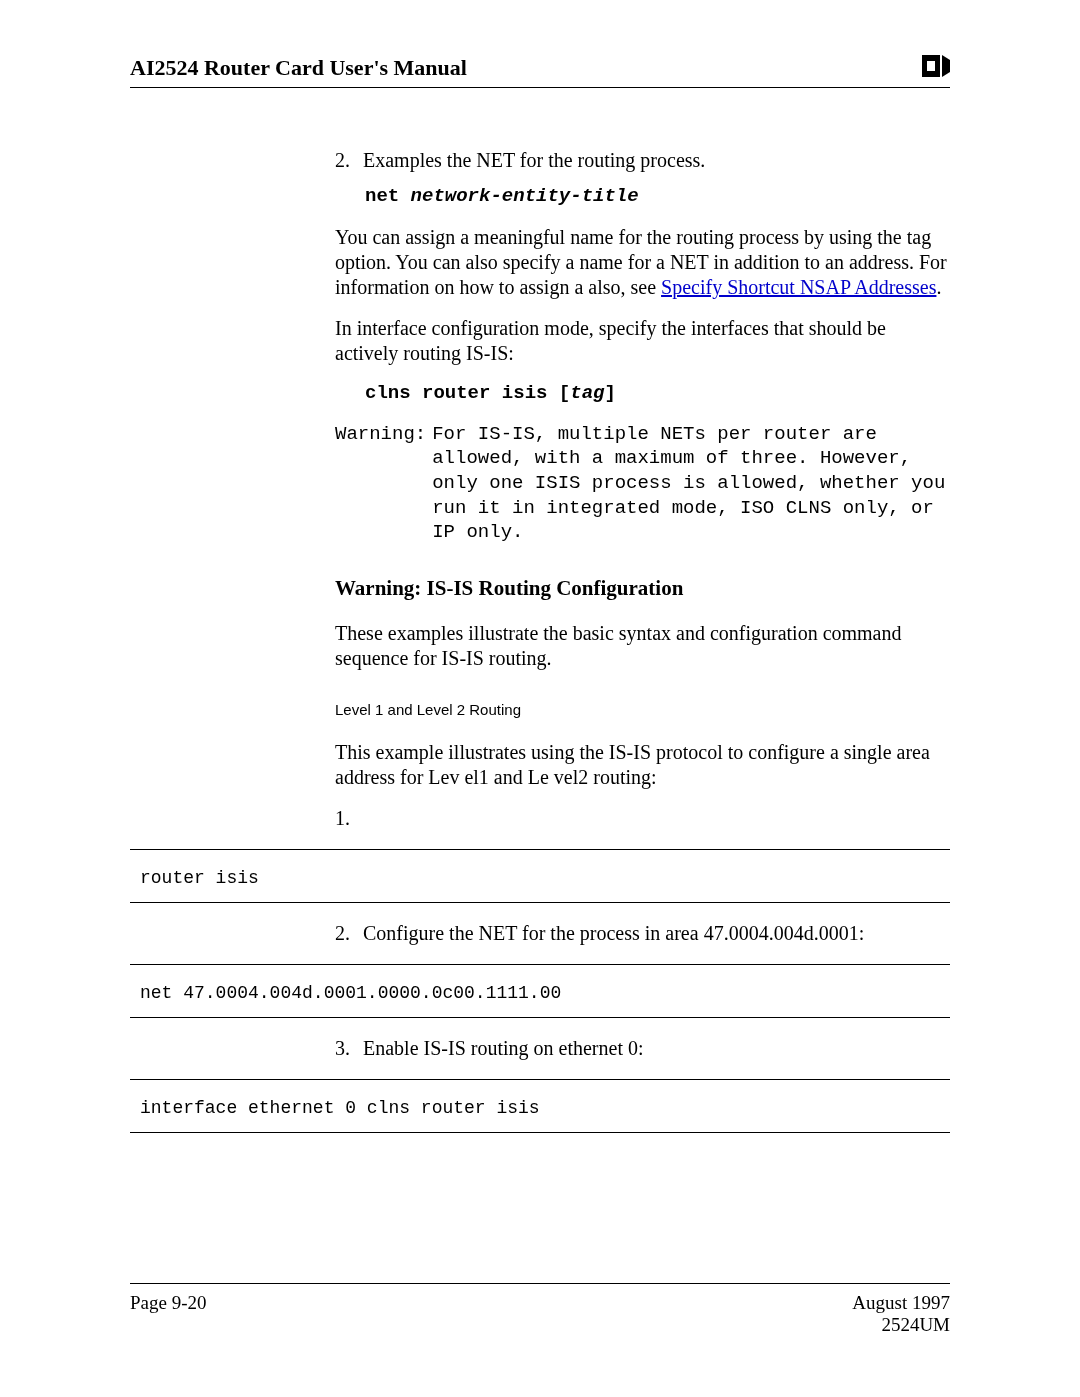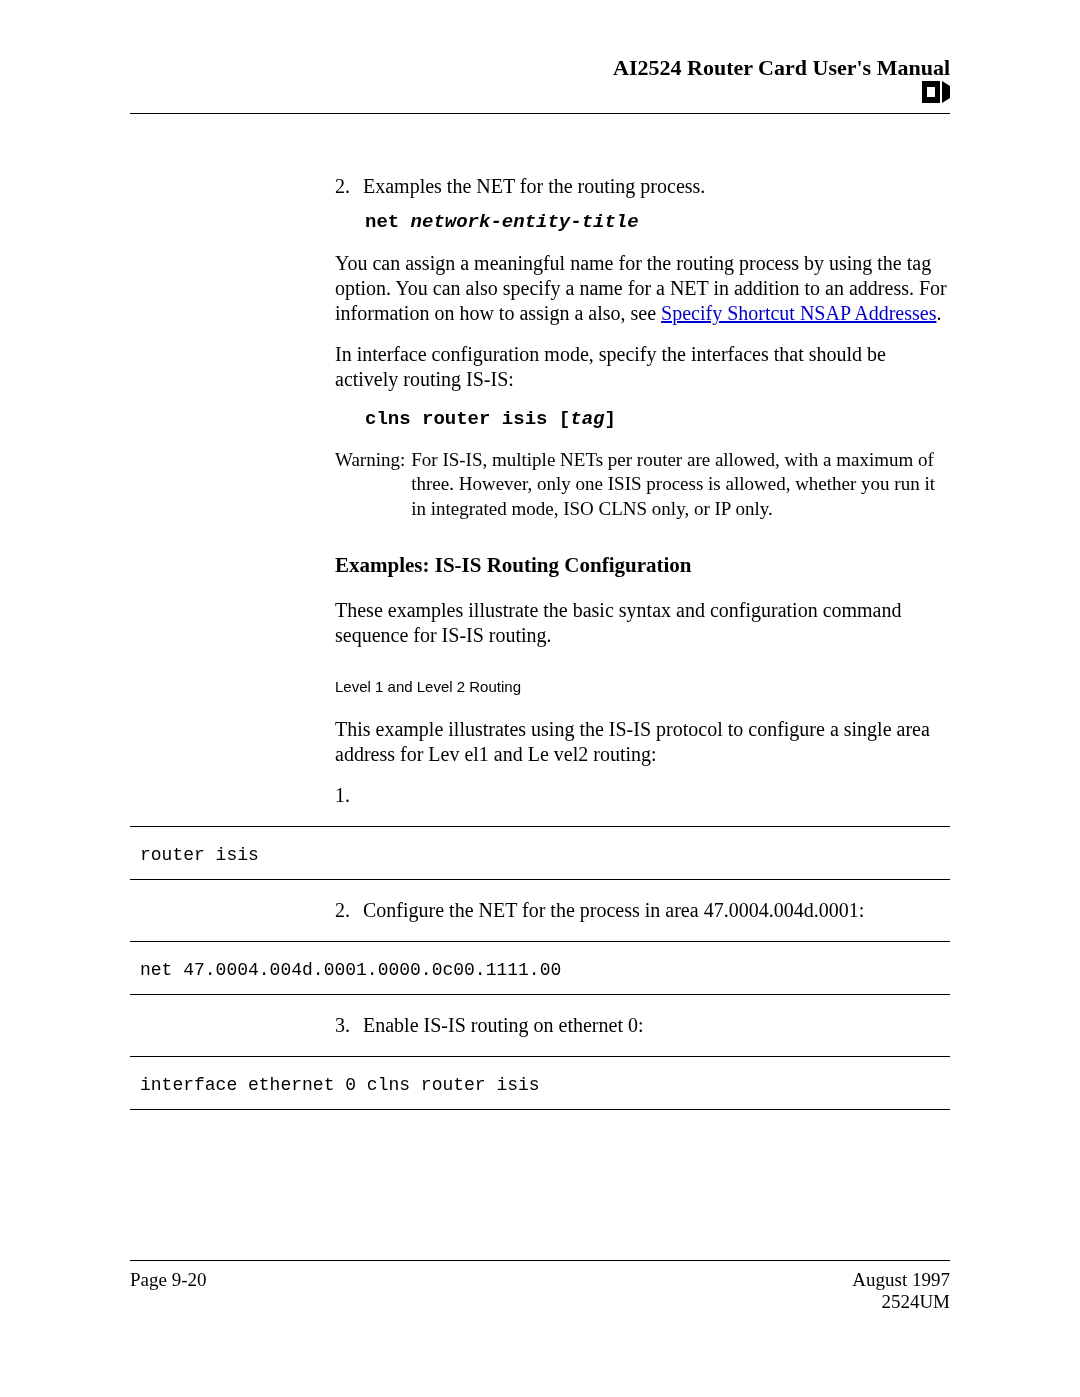--- a/index.html
+++ b/index.html
@@ -15,21 +15,20 @@
     box-sizing: border-box;
     width: 1080px;
   }
   .header {
     display: flex;
     justify-content: space-between;
     align-items: flex-end;
     border-bottom: 1.5px solid #000;
     padding-bottom: 6px;
     margin-bottom: 60px;
-    flex-direction: column;
   }
   .header-title {
     font-weight: bold;
     font-size: 22px;
   }
   .logo-icon {
     display: inline-block;
   }
   .content {
     margin-left: 205px;
@@ -58,21 +57,21 @@
   .para {
     margin-top: 16px;
     margin-bottom: 16px;
   }
   .link {
     color: #0000cc;
     text-decoration: underline;
   }
   .warning-block {
     display: flex;
-    font-family: Liberation Serif, serif;
+    font-family: Liberation Mono, monospace;
     font-size: 19px;
     margin-top: 16px;
     margin-bottom: 26px;
     line-height: 1.3;
   }
   .warning-label {
     flex-shrink: 0;
     margin-right: 6px;
   }
   .section-heading {
@@ -148,21 +147,21 @@
 
     <div class="code">
       <span>clns router isis [</span><span class="italic">tag</span><span>]</span>
     </div>
 
     <div class="warning-block">
       <span class="warning-label">Warning:</span>
       <span>For IS-IS, multiple NETs per router are allowed, with a maximum of three. However, only one ISIS process is allowed, whether you run it in integrated mode, ISO CLNS only, or IP only.</span>
     </div>
 
-    <div class="section-heading">Examples: IS-IS Routing Configuration</div>
+    <div class="section-heading">Warning: IS-IS Routing Configuration</div>
 
     <div class="para">These examples illustrate the basic syntax and configuration command sequence for IS-IS routing.</div>
 
     <div class="subsection-heading">Level 1 and Level 2 Routing</div>
 
     <div class="para">This example illustrates using the IS-IS protocol to configure a single area address for Lev el1 and Le vel2 routing:</div>
 
     <div class="ol-item">
       <span class="ol-num">1.</span>
     </div>

